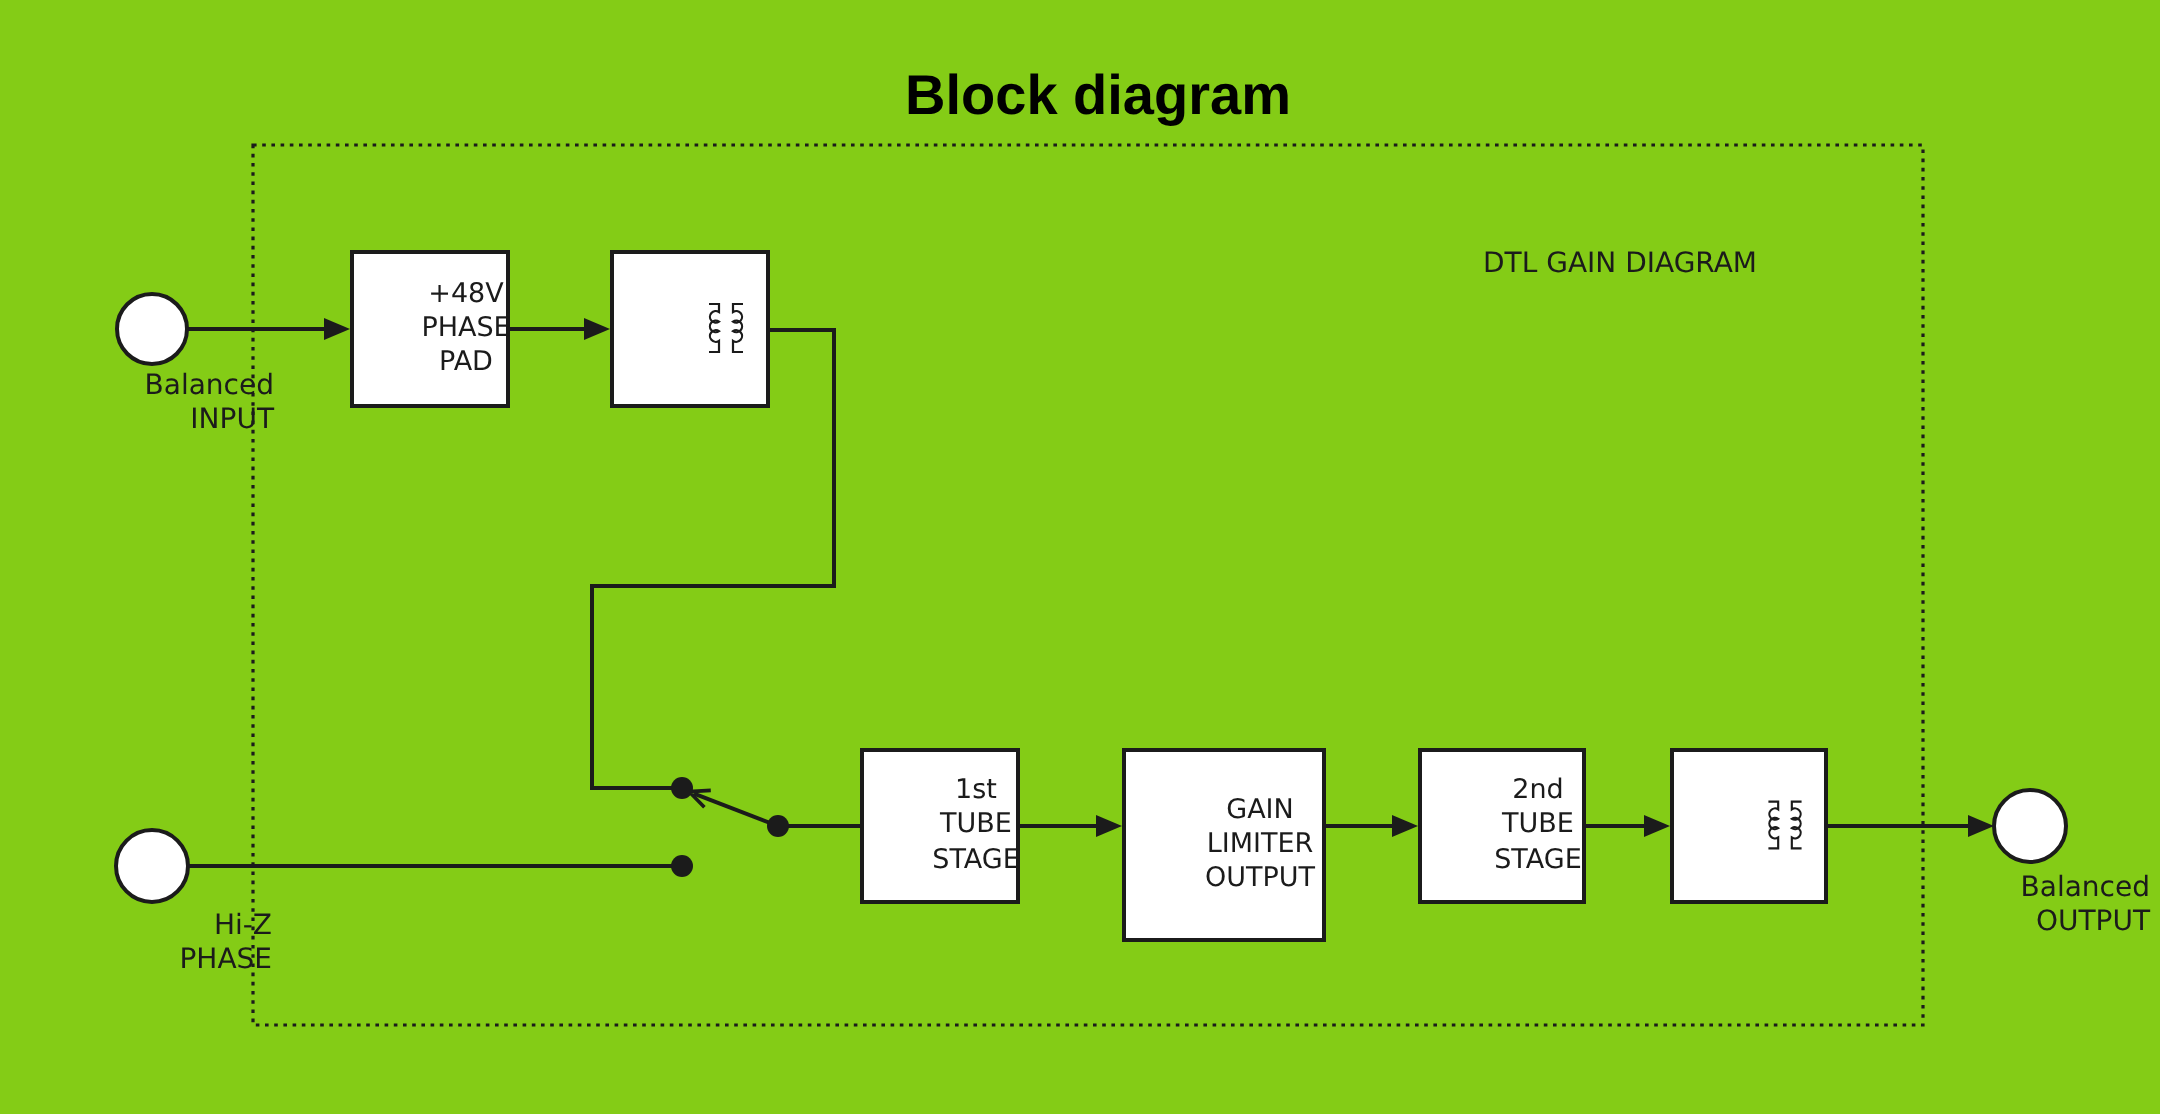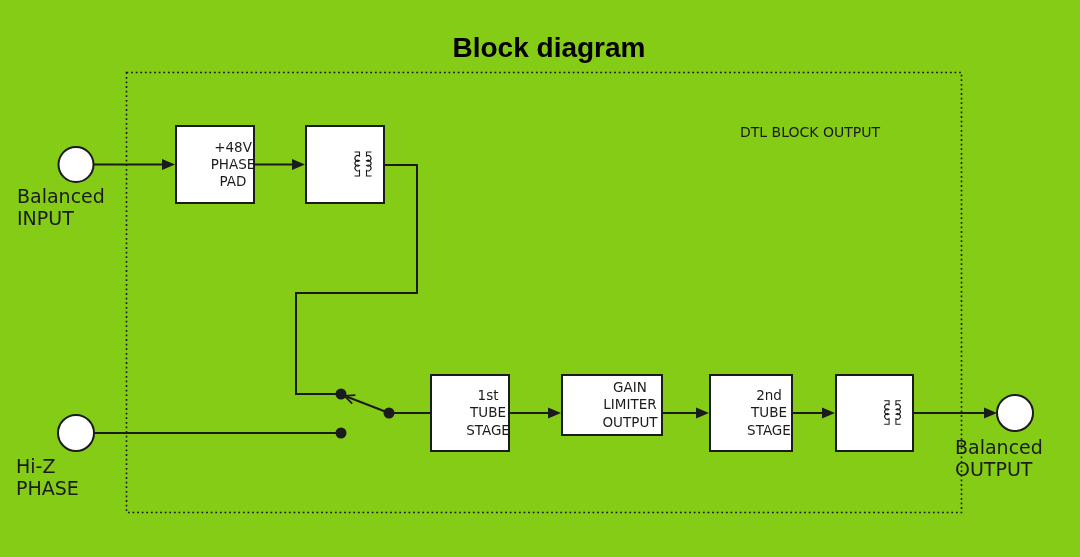--- a/index.html
+++ b/index.html
@@ -19,26 +19,26 @@
   .node{
     position:absolute;box-sizing:border-box;border:2px solid #1b1b1b;background:#fff;
     display:flex;align-items:center;justify-content:center;padding-left:36px;
   }
   .node .lbl{
     white-space:pre-line;text-align:center;font-size:13.5px;line-height:1.28;color:#1b1b1b;
   }
   #node-phase-pad{left:175px;top:125px;width:80px;height:79px;}
   #node-input-transformer{left:305px;top:125px;width:80px;height:79px;}
   #node-first-tube-stage{left:430px;top:374px;width:80px;height:78px;}
-  #node-gain-limiter{left:561px;top:374px;width:102px;height:62px;}
+  #node-gain-limiter{left:561px;top:374px;width:102px;height:97px;}
   #node-second-tube-stage{left:709px;top:374px;width:84px;height:78px;}
   #node-output-transformer{left:835px;top:374px;width:79px;height:78px;}
   .plabel{
-    position:absolute;width:120px;text-align:left;white-space:pre-line;
-    font-size:19px;line-height:1.18;color:#1b1b1b;
+    position:absolute;width:120px;text-align:right;white-space:pre-line;
+    font-size:14px;line-height:1.18;color:#1b1b1b;
   }
   #label-balanced-input{left:17px;top:185px;}
   #label-hiz-input{left:16px;top:455px;}
   #label-balanced-output{left:955px;top:436px;}
   .coil{display:block;}
 </style>
 </head>
 <body>
 
 <div class="canvas">
@@ -78,21 +78,21 @@
     <polygon points="835,413 822,407.5 822,418.5" fill="#1b1b1b" stroke="none"></polygon>
 
     <path d="M 914 413 H 984"></path>
     <polygon points="997,413 984,407.5 984,418.5" fill="#1b1b1b" stroke="none"></polygon>
 
     <circle cx="76" cy="164.5" r="17.5" fill="#fff"></circle>
     <circle cx="76" cy="433" r="18" fill="#fff"></circle>
     <circle cx="1015" cy="413" r="18" fill="#fff"></circle>
   </svg>
 
-  <div class="frame-label">DTL BLOCK OUTPUT</div>
+  <div class="frame-label">DTL GAIN DIAGRAM</div>
 
   <div class="node" id="node-phase-pad">
     <span class="lbl">+48V
 PHASE
 PAD</span>
   </div>
 
   <div class="node" id="node-input-transformer">
     <svg class="coil" width="76" height="75" viewBox="0 0 80 78" fill="none" stroke="#1b1b1b" stroke-width="2.2">
       <path d="M 23 14 H 33 V 22 a 5.8 5.8 0 1 0 0 9.6 a 5.8 5.8 0 1 0 0 9.6 a 5.8 5.8 0 1 0 0 9.6 V 62 H 23"></path>

